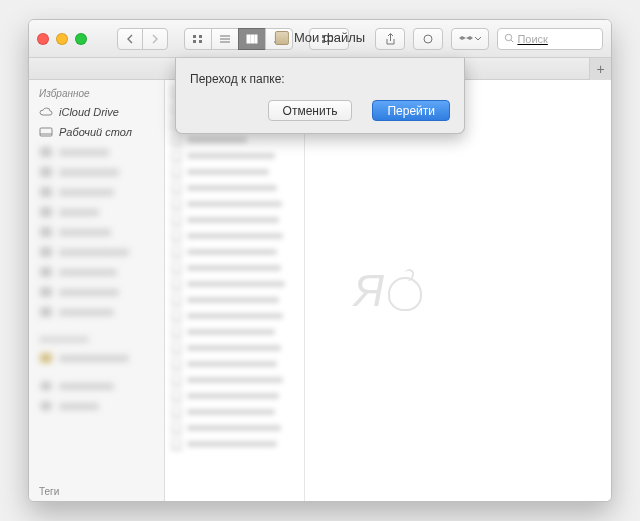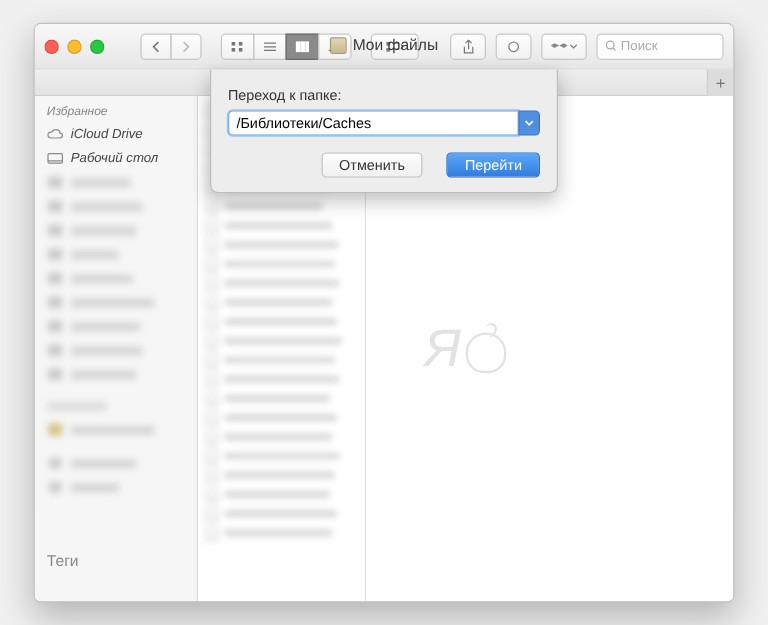--- a/index.html
+++ b/index.html
@@ -25,21 +25,21 @@
   .navbtn:last-child { border-radius: 0 4px 4px 0; margin-left:-1px; }
   .viewseg { display:flex; margin-left:10px; }
   .viewbtn { width: 28px; height:22px; background:linear-gradient(#fdfdfd,#f1f1f1); border:1px solid #c7c7c7; margin-left:-1px; display:flex;align-items:center;justify-content:center; }
   .viewbtn:first-child { border-radius:4px 0 0 4px; margin-left:0; }
   .viewbtn:last-child { border-radius:0 4px 4px 0; }
   .viewbtn.active { background: #8a8a8a; border-color:#6c6c6c; }
   .viewbtn.active svg * { stroke:#fff; fill:#fff; }
   .arrangebtn { width:40px; height:22px; background:linear-gradient(#fdfdfd,#f1f1f1); border:1px solid #c7c7c7; border-radius:4px; margin-left:10px; display:flex;align-items:center;justify-content:center; }
   .titlecenter { position:absolute; left:50%; transform:translateX(-50%); display:flex; align-items:center; gap:5px; font-size:13px; color:#3a3a3a; top:10px;}
   .titleicon { width:14px; height:14px; background:linear-gradient(#e2d4b8,#c8b78f); border:1px solid #a89872; border-radius:2px;}
-  .tbaricons { display:flex; gap:8px; margin-left:auto; align-items:center; }
+  .tbaricons { display:flex; gap:8px; margin-left:auto; align-items:center;text-decoration:underline; }
   .tbtn { width:30px; height:22px; background:linear-gradient(#fdfdfd,#f1f1f1); border:1px solid #c7c7c7; border-radius:4px; display:flex;align-items:center;justify-content:center;}
   .search { width:106px; height:22px; background:#fff; border:1px solid #c7c7c7; border-radius:4px; display:flex; align-items:center; padding:0 6px; gap:4px; }
   .search input { border:none; outline:none; font-size:11px; width:100%; background:transparent; color:#333; }
   .search input::placeholder { color:#aaa; }
   .tabbar { height:22px; background:linear-gradient(#eeeeee,#e3e3e3); border-bottom:1px solid #cfcfcf; display:flex; align-items:center; justify-content:center; font-size:11px; color:#555; position:relative;}
   .tabplus { position:absolute; right:0; top:0; width:22px; height:22px; background:#dcdcdc; border-left:1px solid #cfcfcf; display:flex;align-items:center;justify-content:center; color:#777; font-size:14px; font-weight:300;}
   .body { flex:1; display:flex; overflow:hidden;font-style:italic; }
   .sidebar { width:136px; background:#f6f6f6; border-right:1px solid #dcdcdc; padding:6px 0; font-size:11px; display:flex; flex-direction:column; }
   .sb-head { color:#888; font-size:10px; padding:2px 10px 3px; }
   .sb-item { display:flex; align-items:center; gap:6px; padding:2px 10px; color:#444; height:20px;}
@@ -49,21 +49,21 @@
   .filecol { width:140px; height:100%; border-right:1px solid #e6e6e6; padding-top:4px; }
   .filerow { height:16px; display:flex; align-items:center; gap:5px; padding:0 6px; filter:blur(2.5px); opacity:0.8;}
   .fileicon { width:11px; height:13px; background:linear-gradient(#fafafa,#eaeaea); border:1px solid #c9c9c9; border-radius:1px;}
   .filelabel { height:6px; background:#cfcfcf; border-radius:2px; }
   .watermark { position:absolute; top:50%; left:50%; transform:translate(-50%,-50%); display:flex; align-items:center; gap:2px; opacity:0.28; pointer-events:none; }
   .watermark .g { font-size:44px; color:#9a9a9a; font-weight:400; letter-spacing:2px; }
   .apple { width:34px; height:40px; position:relative; }
   .apple::before { content:""; position:absolute; inset:6px 0 0 0; border:2px solid #9a9a9a; border-radius:50% 50% 45% 45%; }
   .apple::after { content:""; position:absolute; width:8px; height:10px; border:2px solid #9a9a9a; border-radius:50%; top:-2px; left:16px; border-left:none; border-bottom:none; transform:rotate(20deg);}
   .statusbar { height:20px; background:linear-gradient(#f6f6f6,#ececec); border-top:1px solid #cfcfcf; display:flex; align-items:center; justify-content:center; font-size:10px; color:#666;}
-  .tagsfoot { position:absolute; bottom:26px; left:10px; font-size:13px; color:#888; }
+  .tagsfoot { position:absolute; bottom:4px; left:10px; font-size:10px; color:#888; }
   
   .sheet {
     position:absolute; top:38px; left:50%; transform:translateX(-50%);
     width:290px; background:#ededed; border:1px solid #bdbdbd;
     border-top:none; border-radius:0 0 7px 7px;
     box-shadow:0 6px 16px rgba(0,0,0,0.25);
     padding:14px 14px 12px; z-index:50;
   }
   .sheet-label { font-size:12px; color:#333; margin-bottom:6px; }
   .sheet-field { display:flex; }
@@ -377,28 +377,20 @@
         <div class="apple"></div>
       </div>
     </div>
   </div>
 
   <div class="tagsfoot">Теги</div>
 
 
   <div class="sheet">
     <div class="sheet-label">Переход к папке:</div>
-    <div class="sheet-field">
-      <input class="sheet-input" type="text" value="/Библиотеки/Caches" style="">
-      <div class="sheet-dd">
-        <svg width="8" height="6">
-            <path d="M1 1 L4 4 L7 1" stroke="#fff" fill="none" stroke-width="1.4"></path>
-          </svg>
-      </div>
-    </div>
     <div class="sheet-btns">
       <div class="btn">
           <span>Отменить</span>
         </div>
       <div class="btn primary">
           <span>Перейти</span>
         </div>
     </div>
   </div>
 

